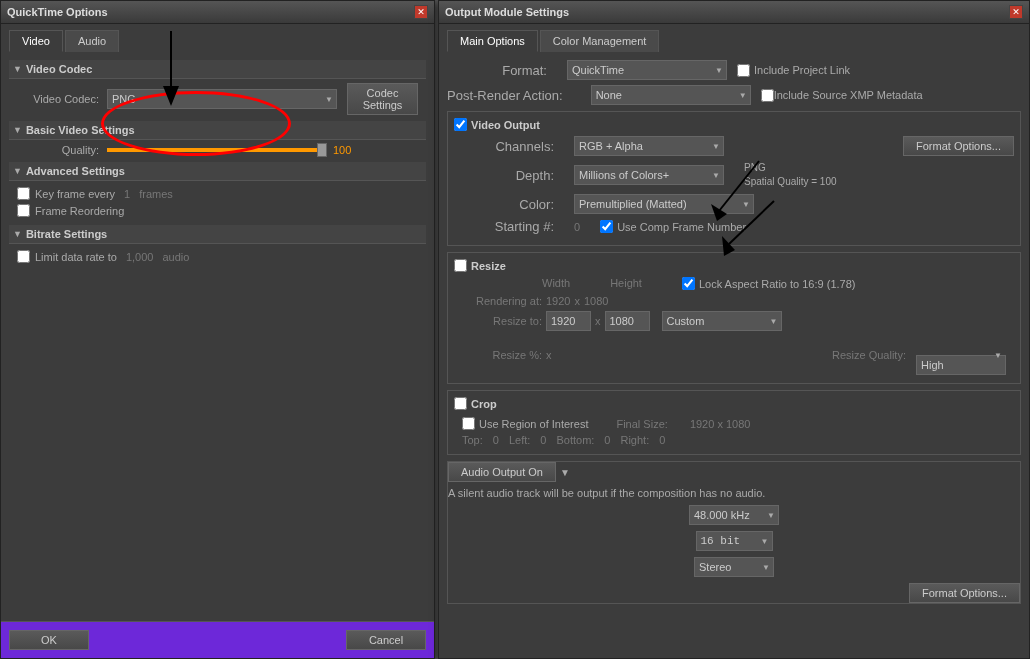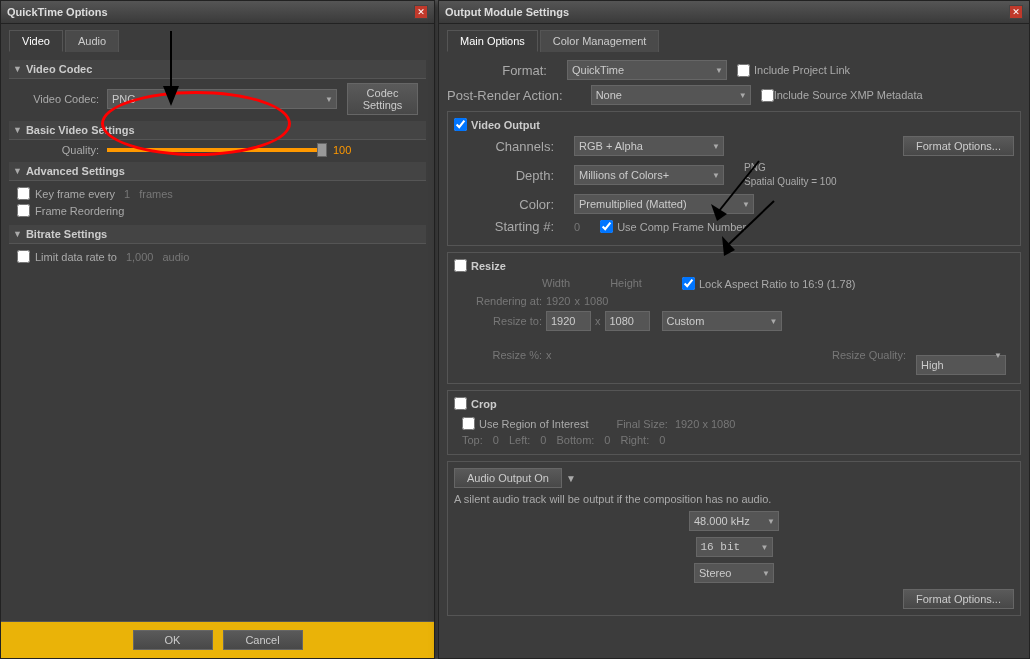--- a/index.html
+++ b/index.html
@@ -231,23 +231,23 @@
     }
 
     
     .bottom-bar {
       position: absolute;
       bottom: 0;
       left: 0;
       right: 0;
       padding: 8px;
       display: flex;
-      justify-content: center;
+      justify-content: space-between;
       gap: 10px;
-      background: #eab308;
+      background: #6d28d9;
       border-top: 1px solid #555;
     }
 
     
     .red-circle {
       position: absolute;
       border: 3px solid red;
       border-radius: 50%;
       pointer-events: none;
     }
@@ -293,21 +293,20 @@
 
     .muted-text {
       color: #777;
       font-size: 11px;
     }
 
     
     .audio-section {
       border: 1px solid #555;
       margin: 4px 0;
-      padding: 6px;
     }
 
     
     .codec-btn {
       margin-left: auto;
     }
   </style>
 </head>
 <body>
 
@@ -545,21 +544,21 @@
         <input type="checkbox" style="">
         <span class="om-section-title-label">Crop</span>
       </div>
       <div style="display:flex;align-items:center;padding:2px 8px;font-size:11px;gap:8px;color:#aaa;">
         <label style="display:flex;align-items:center;gap:4px;">
           <input type="checkbox" style="">
           <span>Use Region of Interest</span>
         </label>
         <span style="margin-left:20px;color:#777;">
           <span>Final Size:</span>
-          <span style="margin-left:4px;">1920 x 1080</span>
+          <span style="margin-left:19px;">1920 x 1080</span>
         </span>
       </div>
       <div style="display:flex;align-items:center;padding:2px 8px;font-size:11px;gap:10px;color:#777;">
         <span>Top:</span>
         <span>0</span>
         <span>Left:</span>
         <span>0</span>
         <span>Bottom:</span>
         <span>0</span>
         <span>Right:</span>

